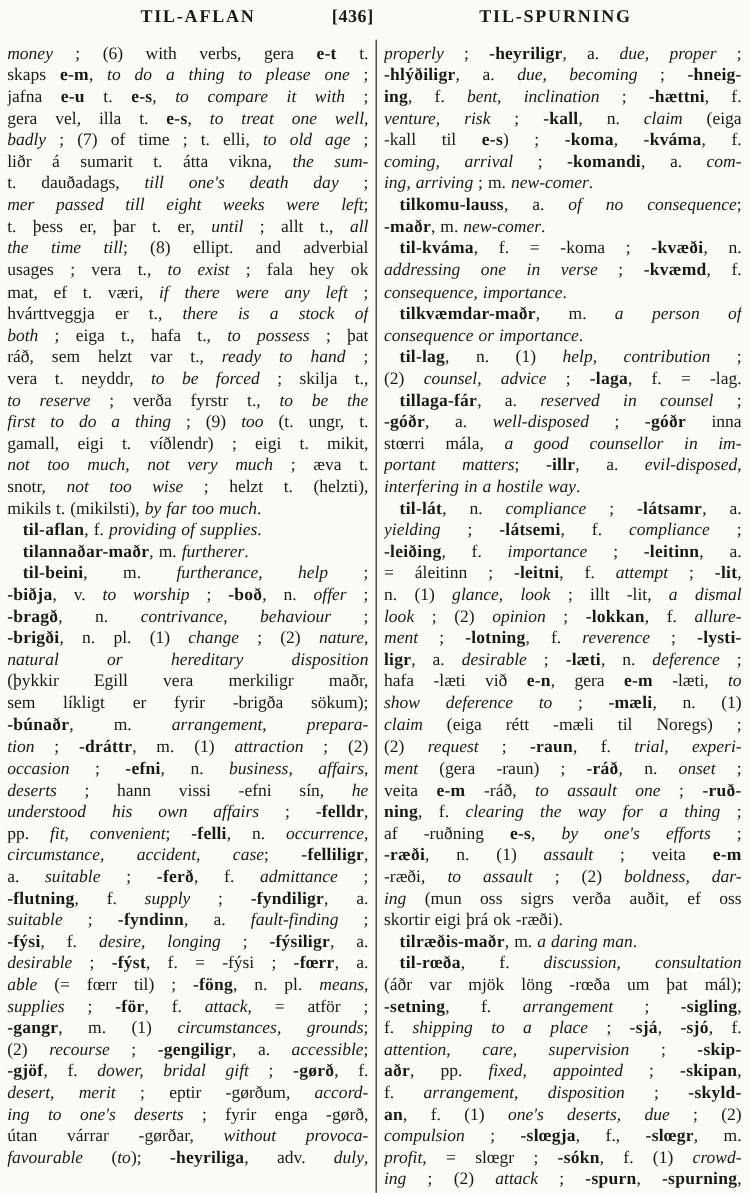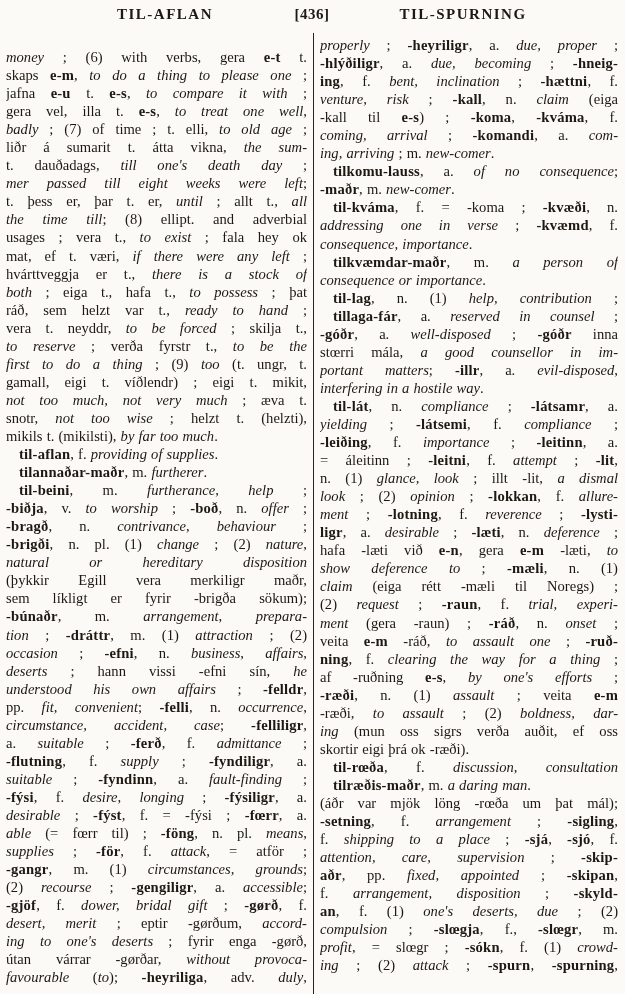--- a/index.html
+++ b/index.html
@@ -25,21 +25,21 @@
   .running-head .pn { letter-spacing: 0.5px; }
   .column-divider {
     position: absolute; left: 313px; top: 33px;
     width: 1px; height: 961px;
     background: #2b241c;
   }
   .col {
     position: absolute; top: 36px;
     text-align: justify;
   }
-  .col-left  { left: 6px;   width: 301px; margin-top: 12px; }
+  .col-left  { left: 6px;   width: 301px; }
   .col-right { left: 320px; width: 298px; }
   .line {
     height: 18.05px;
     line-height: 18.05px;
     font-size: 14.6px;
     overflow: hidden;
     text-align: justify;
     text-align-last: justify;
     word-spacing: 0.5px;
   }
@@ -47,21 +47,21 @@
   .line.indent { text-indent: 13px; font-family: Liberation Serif, serif; }
   .line b { font-weight: bold; letter-spacing: 0.2px; }
   .line i { font-style: italic; }
 </style>
 </head>
 <body>
 
 <div class="page">
   <div class="running-head">
     <span class="hw" style="left:165px">TIL-AFLAN</span>
-    <span class="hw pn" style="left:312px">[436]</span>
+    <span class="hw pn" style="left:294px">[436]</span>
     <span class="hw" style="left:463px">TIL-SPURNING</span>
   </div>
 
   <div class="column-divider"></div>
 
   <div class="col col-left">
       <div class="line"><i>money</i> ; (6) with verbs, gera <b>e-t</b> t.</div>
       <div class="line">skaps <b>e-m</b>, <i>to do a thing to please one</i> ;</div>
       <div class="line">jafna <b>e-u</b> t. <b>e-s</b>, <i>to compare it with</i> ;</div>
       <div class="line">gera vel, illa t. <b>e-s</b>, <i>to treat one well</i>,</div>
@@ -123,20 +123,21 @@
       <div class="line"><i>coming, arrival</i> ; <b>-komandi</b>, a. <i>com-</i></div>
       <div class="line last"><i>ing, arriving</i> ; m. <i>new-comer</i>.</div>
       <div class="line indent"><b>tilkomu-lauss</b>, a. <i>of no consequence</i>;</div>
       <div class="line last"><b>-maðr</b>, m. <i>new-comer</i>.</div>
       <div class="line indent"><b>til-kváma</b>, f. = -koma ; <b>-kvæði</b>, n.</div>
       <div class="line"><i>addressing one in verse</i> ; <b>-kvæmd</b>, f.</div>
       <div class="line last"><i>consequence, importance</i>.</div>
       <div class="line indent"><b>tilkvæmdar-maðr</b>, m. <i>a person of</i></div>
       <div class="line last"><i>consequence or importance</i>.</div>
       <div class="line indent"><b>til-lag</b>, n. (1) <i>help, contribution</i> ;</div>
+      <div class="line">(2) <i>counsel, advice</i> ; <b>-laga</b>, f. = -lag.</div>
       <div class="line indent"><b>tillaga-fár</b>, a. <i>reserved in counsel</i> ;</div>
       <div class="line"><b>-góðr</b>, a. <i>well-disposed</i> ; <b>-góðr</b> inna</div>
       <div class="line">stœrri mála, <i>a good counsellor in im-</i></div>
       <div class="line"><i>portant matters</i>; <b>-illr</b>, a. <i>evil-disposed</i>,</div>
       <div class="line last"><i>interfering in a hostile way</i>.</div>
       <div class="line indent"><b>til-lát</b>, n. <i>compliance</i> ; <b>-látsamr</b>, a.</div>
       <div class="line"><i>yielding</i> ; <b>-látsemi</b>, f. <i>compliance</i> ;</div>
       <div class="line"><b>-leiðing</b>, f. <i>importance</i> ; <b>-leitinn</b>, a.</div>
       <div class="line">= áleitinn ; <b>-leitni</b>, f. <i>attempt</i> ; <b>-lit</b>,</div>
       <div class="line">n. (1) <i>glance, look</i> ; illt -lit, <i>a dismal</i></div>
@@ -148,22 +149,22 @@
       <div class="line"><i>claim</i> (eiga rétt -mæli til Noregs) ;</div>
       <div class="line">(2) <i>request</i> ; <b>-raun</b>, f. <i>trial, experi-</i></div>
       <div class="line"><i>ment</i> (gera -raun) ; <b>-ráð</b>, n. <i>onset</i> ;</div>
       <div class="line">veita <b>e-m</b> -ráð, <i>to assault one</i> ; <b>-ruð-</b></div>
       <div class="line"><b>ning</b>, f. <i>clearing the way for a thing</i> ;</div>
       <div class="line">af -ruðning <b>e-s</b>, <i>by one's efforts</i> ;</div>
       <div class="line"><b>-ræði</b>, n. (1) <i>assault</i> ; veita <b>e-m</b></div>
       <div class="line">-ræði, <i>to assault</i> ; (2) <i>boldness, dar-</i></div>
       <div class="line"><i>ing</i> (mun oss sigrs verða auðit, ef oss</div>
       <div class="line last">skortir eigi þrá ok -ræði).</div>
+      <div class="line indent last"><b>tilræðis-maðr</b>, m. <i>a daring man</i>.</div>
       <div class="line indent"><b>til-rœða</b>, f. <i>discussion, consultation</i></div>
-      <div class="line indent last"><b>tilræðis-maðr</b>, m. <i>a daring man</i>.</div>
       <div class="line">(áðr var mjök löng -rœða um þat mál);</div>
       <div class="line"><b>-setning</b>, f. <i>arrangement</i> ; <b>-sigling</b>,</div>
       <div class="line">f. <i>shipping to a place</i> ; <b>-sjá</b>, <b>-sjó</b>, f.</div>
       <div class="line"><i>attention, care, supervision</i> ; <b>-skip-</b></div>
       <div class="line"><b>aðr</b>, pp. <i>fixed, appointed</i> ; <b>-skipan</b>,</div>
       <div class="line">f. <i>arrangement, disposition</i> ; <b>-skyld-</b></div>
       <div class="line"><b>an</b>, f. (1) <i>one's deserts, due</i> ; (2)</div>
       <div class="line"><i>compulsion</i> ; <b>-slœgja</b>, f., <b>-slœgr</b>, m.</div>
       <div class="line"><i>profit</i>, = slœgr ; <b>-sókn</b>, f. (1) <i>crowd-</i></div>
       <div class="line"><i>ing</i> ; (2) <i>attack</i> ; <b>-spurn</b>, <b>-spurning</b>,</div>

